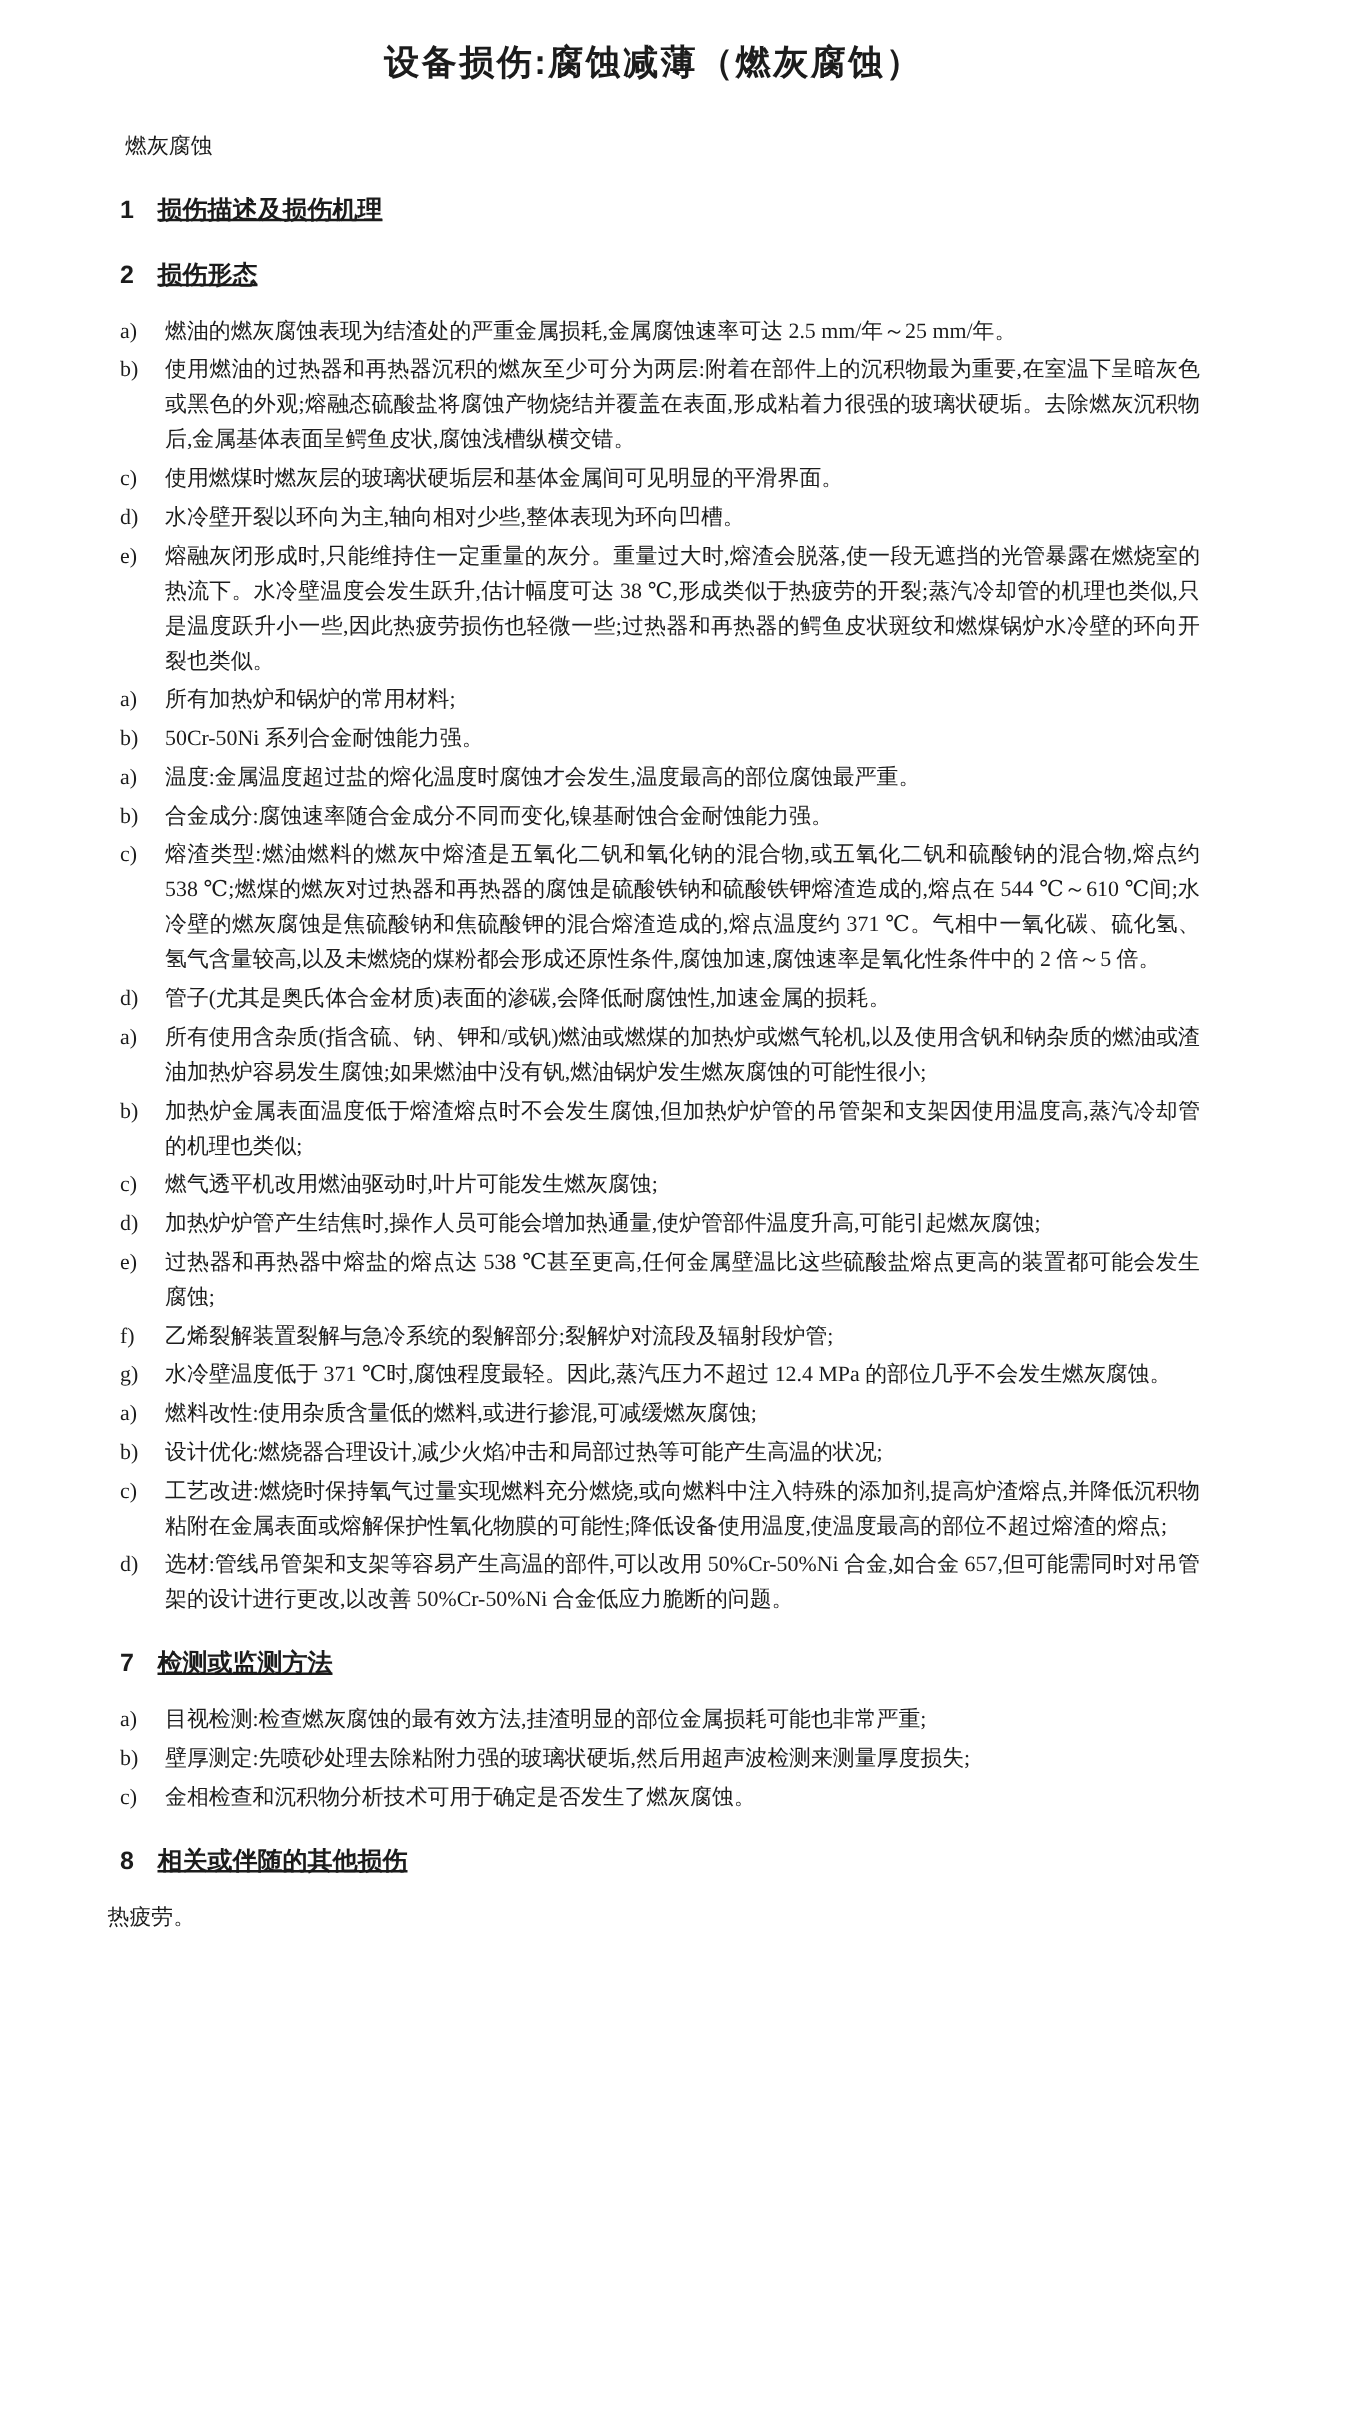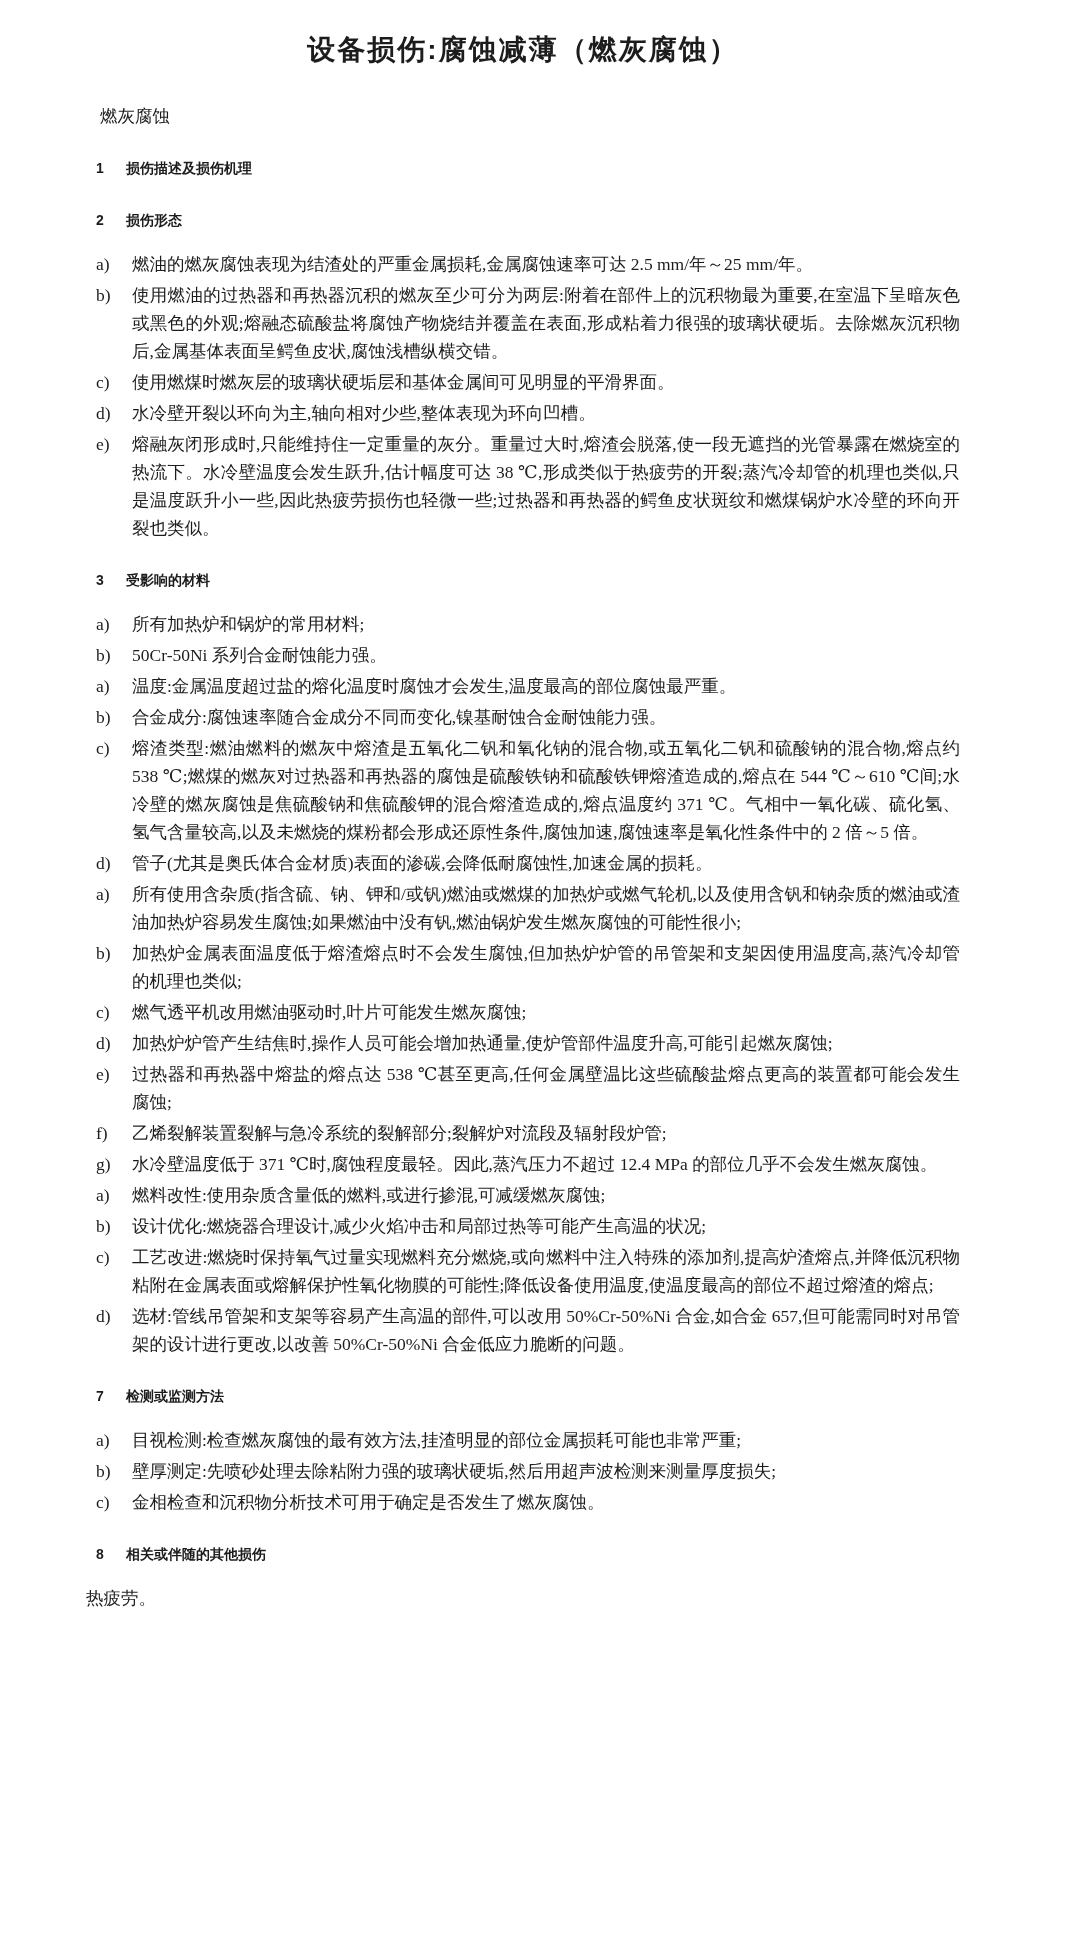--- a/index.html
+++ b/index.html
@@ -28,22 +28,23 @@
     margin: 6px 0 34px 0;
     line-height: 1.3;
   }
   .subtitle {
     margin: 0 0 10px 14px;
   }
   .section { margin: 0; }
   .sec-heading {
     font-family: "Liberation Sans", "DejaVu Sans", sans-serif;
     font-weight: bold;
-    font-size: 14px;
+    font-size: 20px;
     margin: 24px 0 16px 10px;
+    text-decoration: underline;
   }
   .sec-heading .sec-num {
     display: inline-block;
     min-width: 14px;
     margin-right: 16px;
   }
   .para {
     margin: 0 0 4px 0;
     text-align: justify;
   }
@@ -96,23 +97,20 @@
       <span class="item-label">d)</span>
       <span class="item-text">水冷壁开裂以环向为主,轴向相对少些,整体表现为环向凹槽。</span>
     </div>
     <div class="item">
       <span class="item-label">e)</span>
       <span class="item-text">熔融灰闭形成时,只能维持住一定重量的灰分。重量过大时,熔渣会脱落,使一段无遮挡的光管暴露在燃烧室的热流下。水冷壁温度会发生跃升,估计幅度可达 38 ℃,形成类似于热疲劳的开裂;蒸汽冷却管的机理也类似,只是温度跃升小一些,因此热疲劳损伤也轻微一些;过热器和再热器的鳄鱼皮状斑纹和燃煤锅炉水冷壁的环向开裂也类似。</span>
     </div>
   </div>
 
   <div class="section">
-    <div class="sec-heading">
-      <span class="sec-num">3</span><span>受影响的材料</span>
-    </div>
     <div class="item">
       <span class="item-label">a)</span>
       <span class="item-text">所有加热炉和锅炉的常用材料;</span>
     </div>
     <div class="item">
       <span class="item-label">b)</span>
       <span class="item-text">50Cr-50Ni 系列合金耐蚀能力强。</span>
     </div>
   </div>
 

